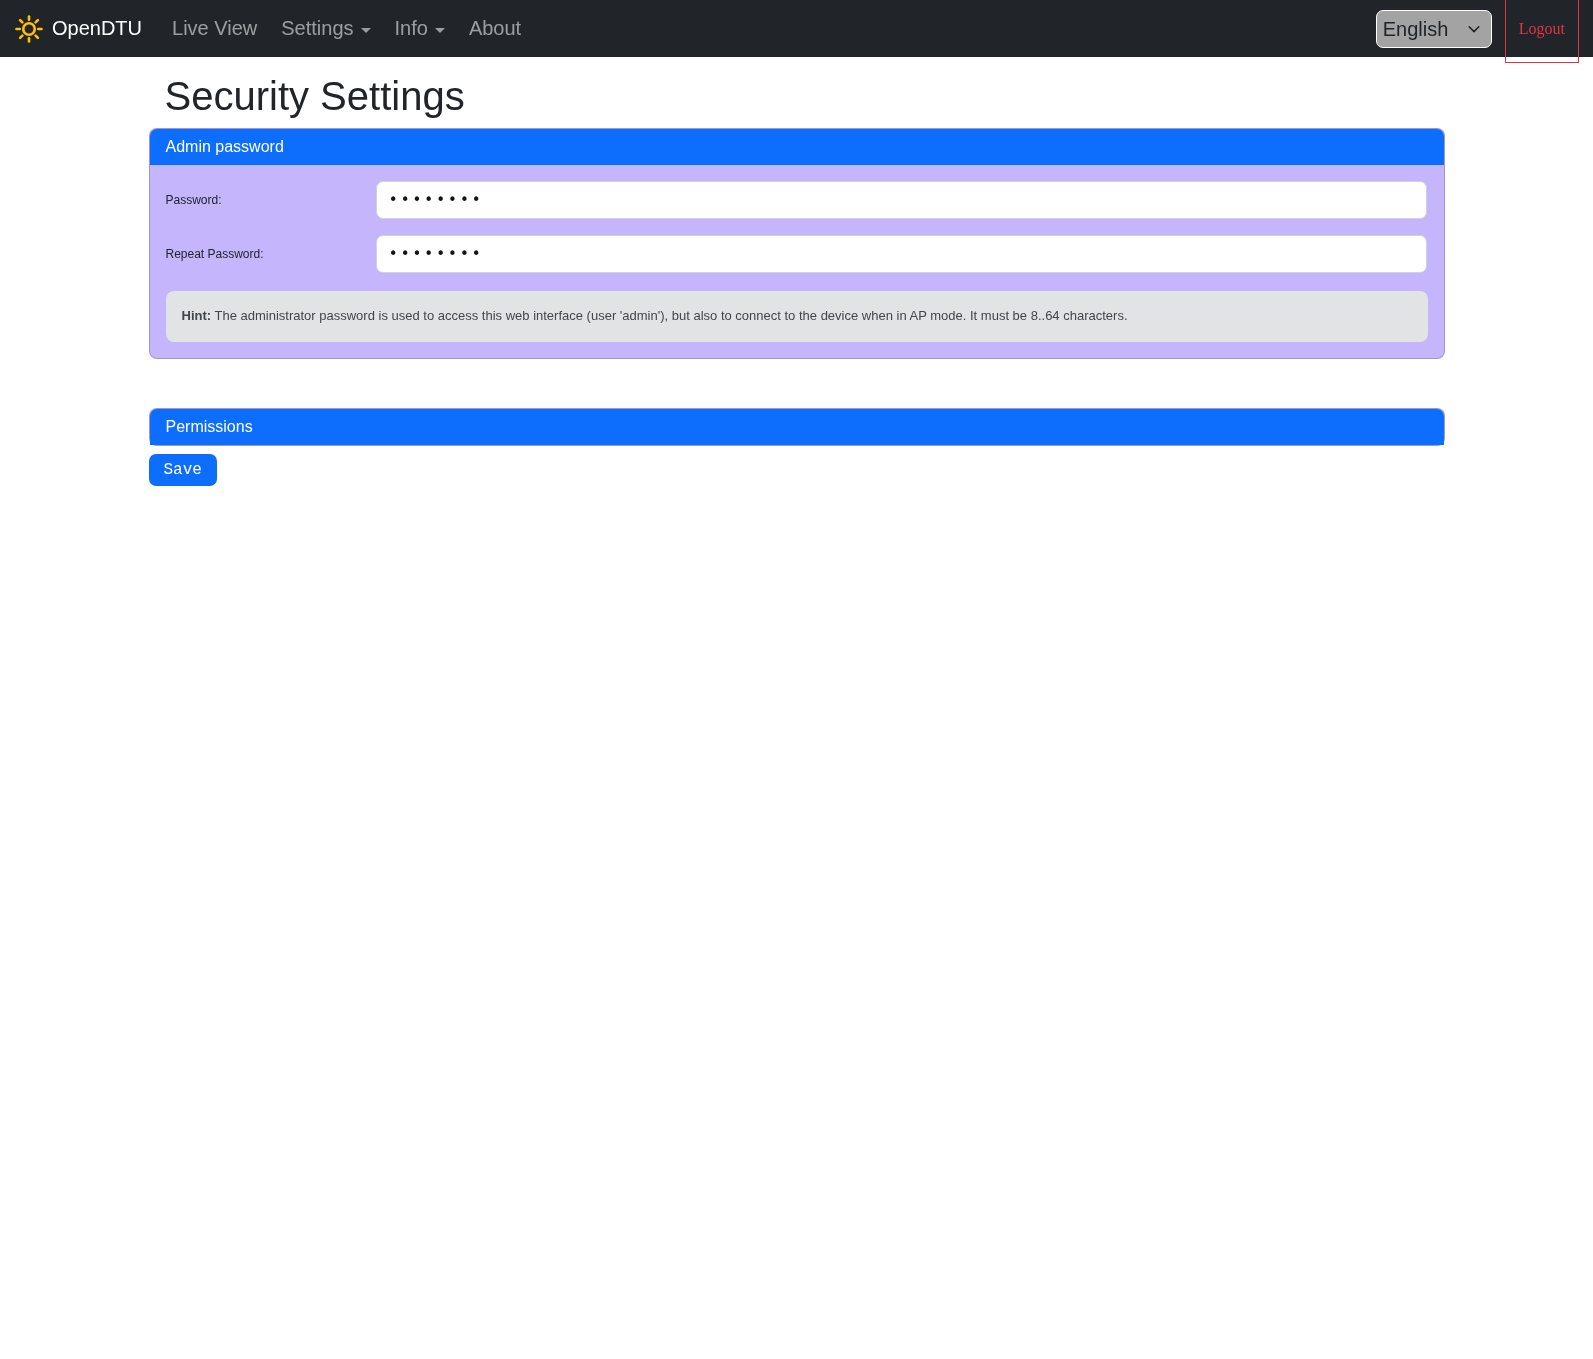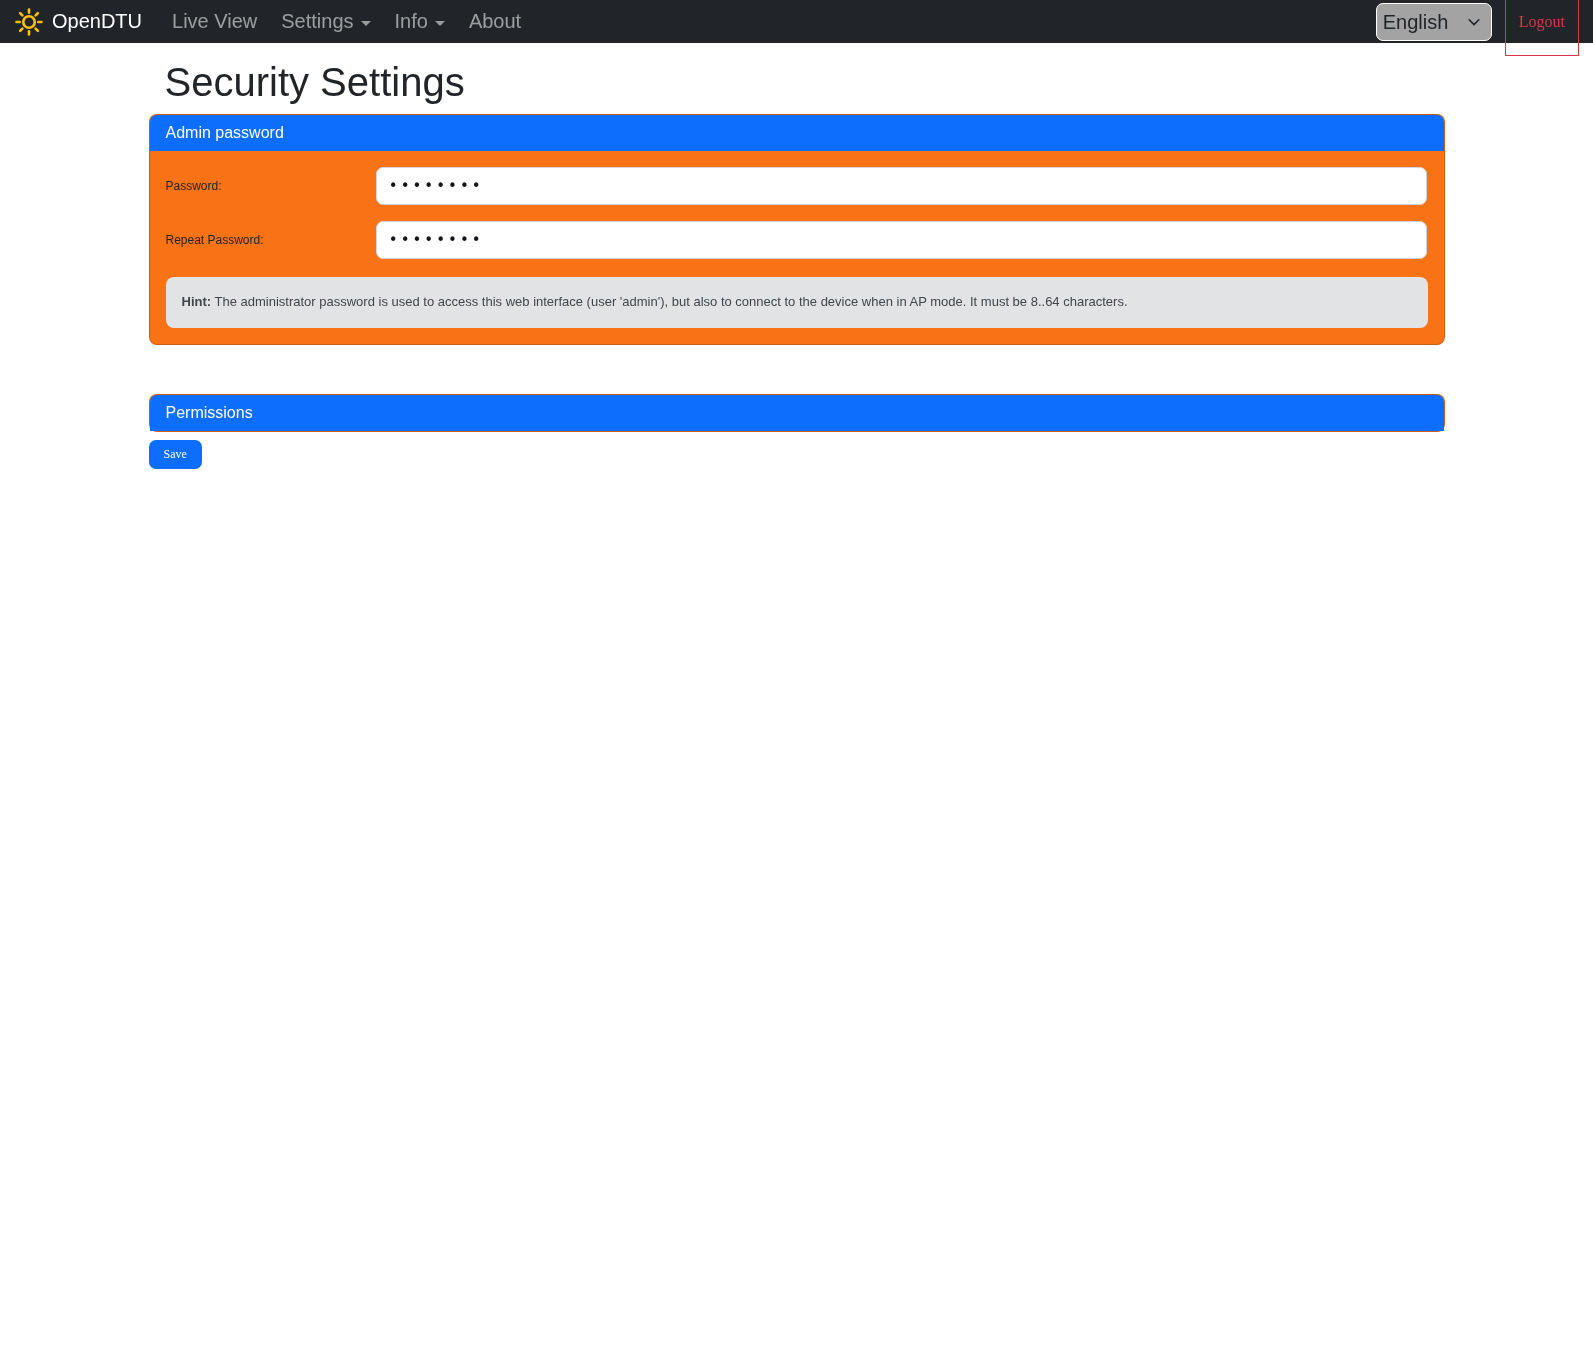--- a/index.html
+++ b/index.html
@@ -5,21 +5,21 @@
   * { box-sizing: border-box; }
   html, body {
     margin: 0; padding: 0;
     background: #ffffff;
     font-family: "Liberation Sans", "DejaVu Sans", sans-serif;
     color: #212529;
   }
 
   
   .navbar {
-    height: 43px;
+    height: 57px;
     background: #212529;
     display: flex;
     align-items: center;
     justify-content: space-between;
     padding: 0 14px;
   }
   .nav-left { display: flex; align-items: center; }
   .brand {
     display: flex; align-items: center; gap: 8px;
     color: #ffffff; font-size: 20px; text-decoration: none;
@@ -74,21 +74,21 @@
   }
   h2.page-title {
     font-size: 40px;
     font-weight: 400;
     margin: 17px 0 9px 16px;
     color: #212529;
   }
   .card {
     border: 1px solid rgba(0,0,0,0.175);
     border-radius: 8px;
-    background: #f97316;
+    background: #c4b5fd;
   }
   .card-header {
     background: #0d6efd;
     color: #ffffff;
     font-size: 16px;
     padding: 9px 16px;
     border-radius: 7px 7px 0 0;
   }
   .card-body { padding: 16px; }
   .card-admin { margin-bottom: 49px; }
@@ -141,22 +141,22 @@
     width: 14px; height: 14px;
     border-radius: 50%;
     background: #ffffff;
   }
 
   button.btn-save {
     background: #0d6efd;
     color: #ffffff;
     border: none;
     border-radius: 7px;
-    font-family: Liberation Serif, serif;
-    font-size: 12px;
+    font-family: Liberation Mono, monospace;
+    font-size: 16px;
     padding: 7px 15px;
     margin-top: 4px;
     cursor: pointer;
   }
 </style>
 </head>
 <body>
 
 <nav class="navbar">
   <div class="nav-left">

